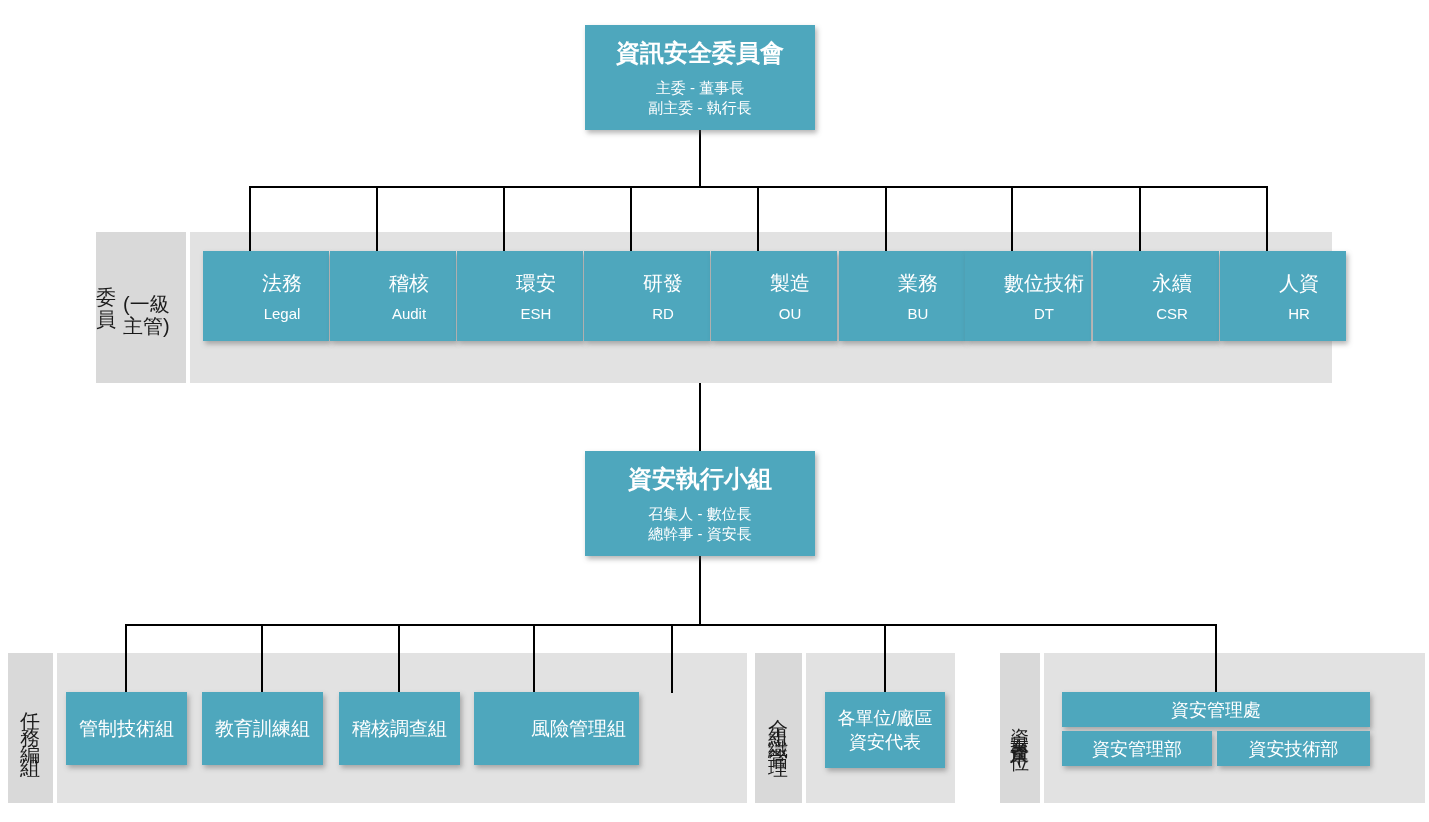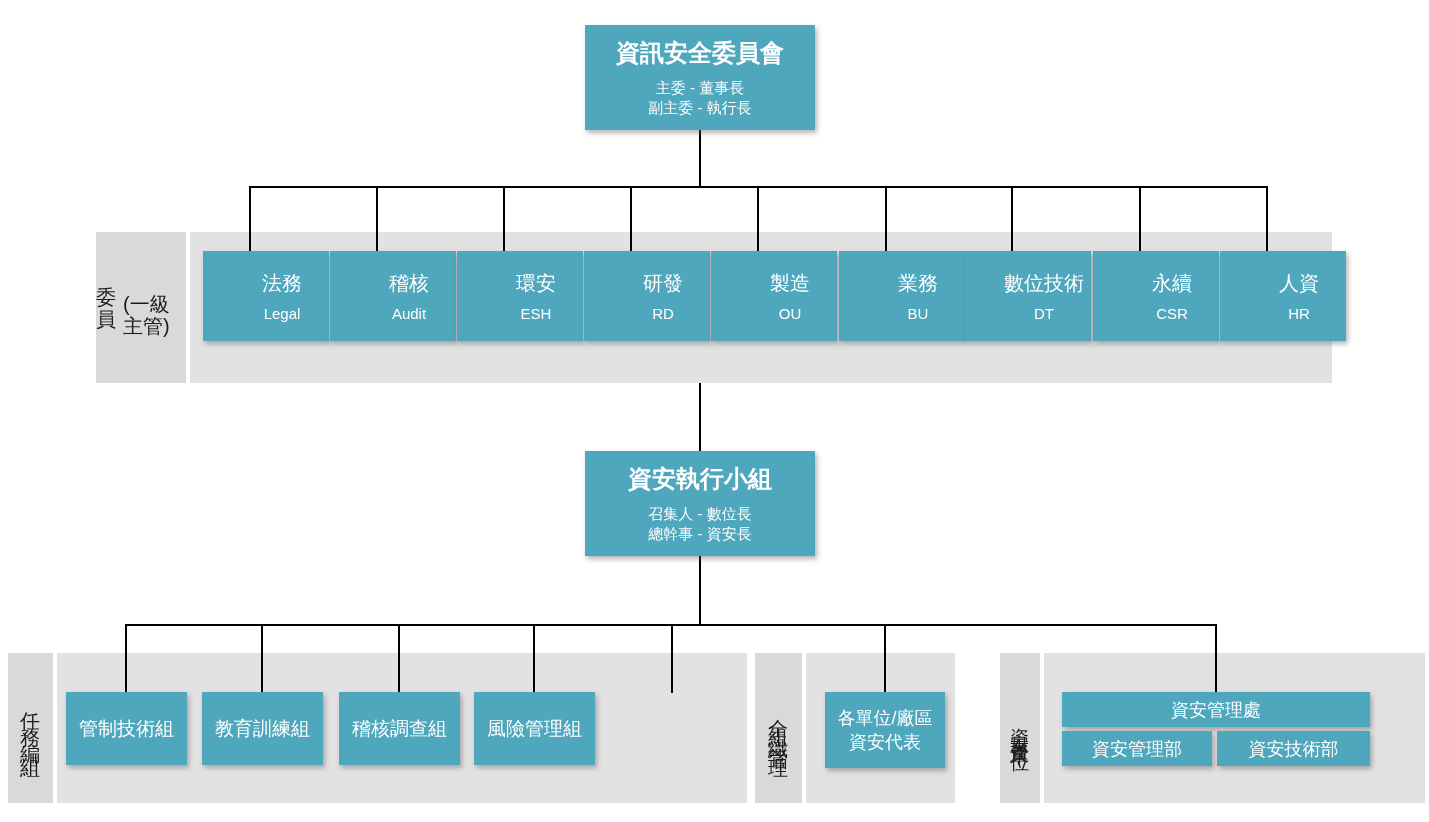--- a/index.html
+++ b/index.html
@@ -171,21 +171,21 @@
 
   <div class="teal-box team-box" style="left:66px;">
     <span>管制技術組</span>
   </div>
   <div class="teal-box team-box" style="left:202px;">
     <span>教育訓練組</span>
   </div>
   <div class="teal-box team-box" style="left:339px;">
     <span>稽核調查組</span>
   </div>
-  <div class="teal-box team-box" style="left:474px;">
+  <div class="teal-box team-box" style="left:474px;padding-left:44px;">
     <span>風險管理組</span>
   </div>
 
   <div class="label-col bottom-label" style="left:755px; width:47px;">
     <span class="vertical-text" style="letter-spacing:10px;">全組織管理</span>
   </div>
   <div class="band bottom-band" style="left:806px; width:149px;"></div>
   <div class="teal-box rep-box">
     <div>各單位/廠區</div>
     <div>資安代表</div>

